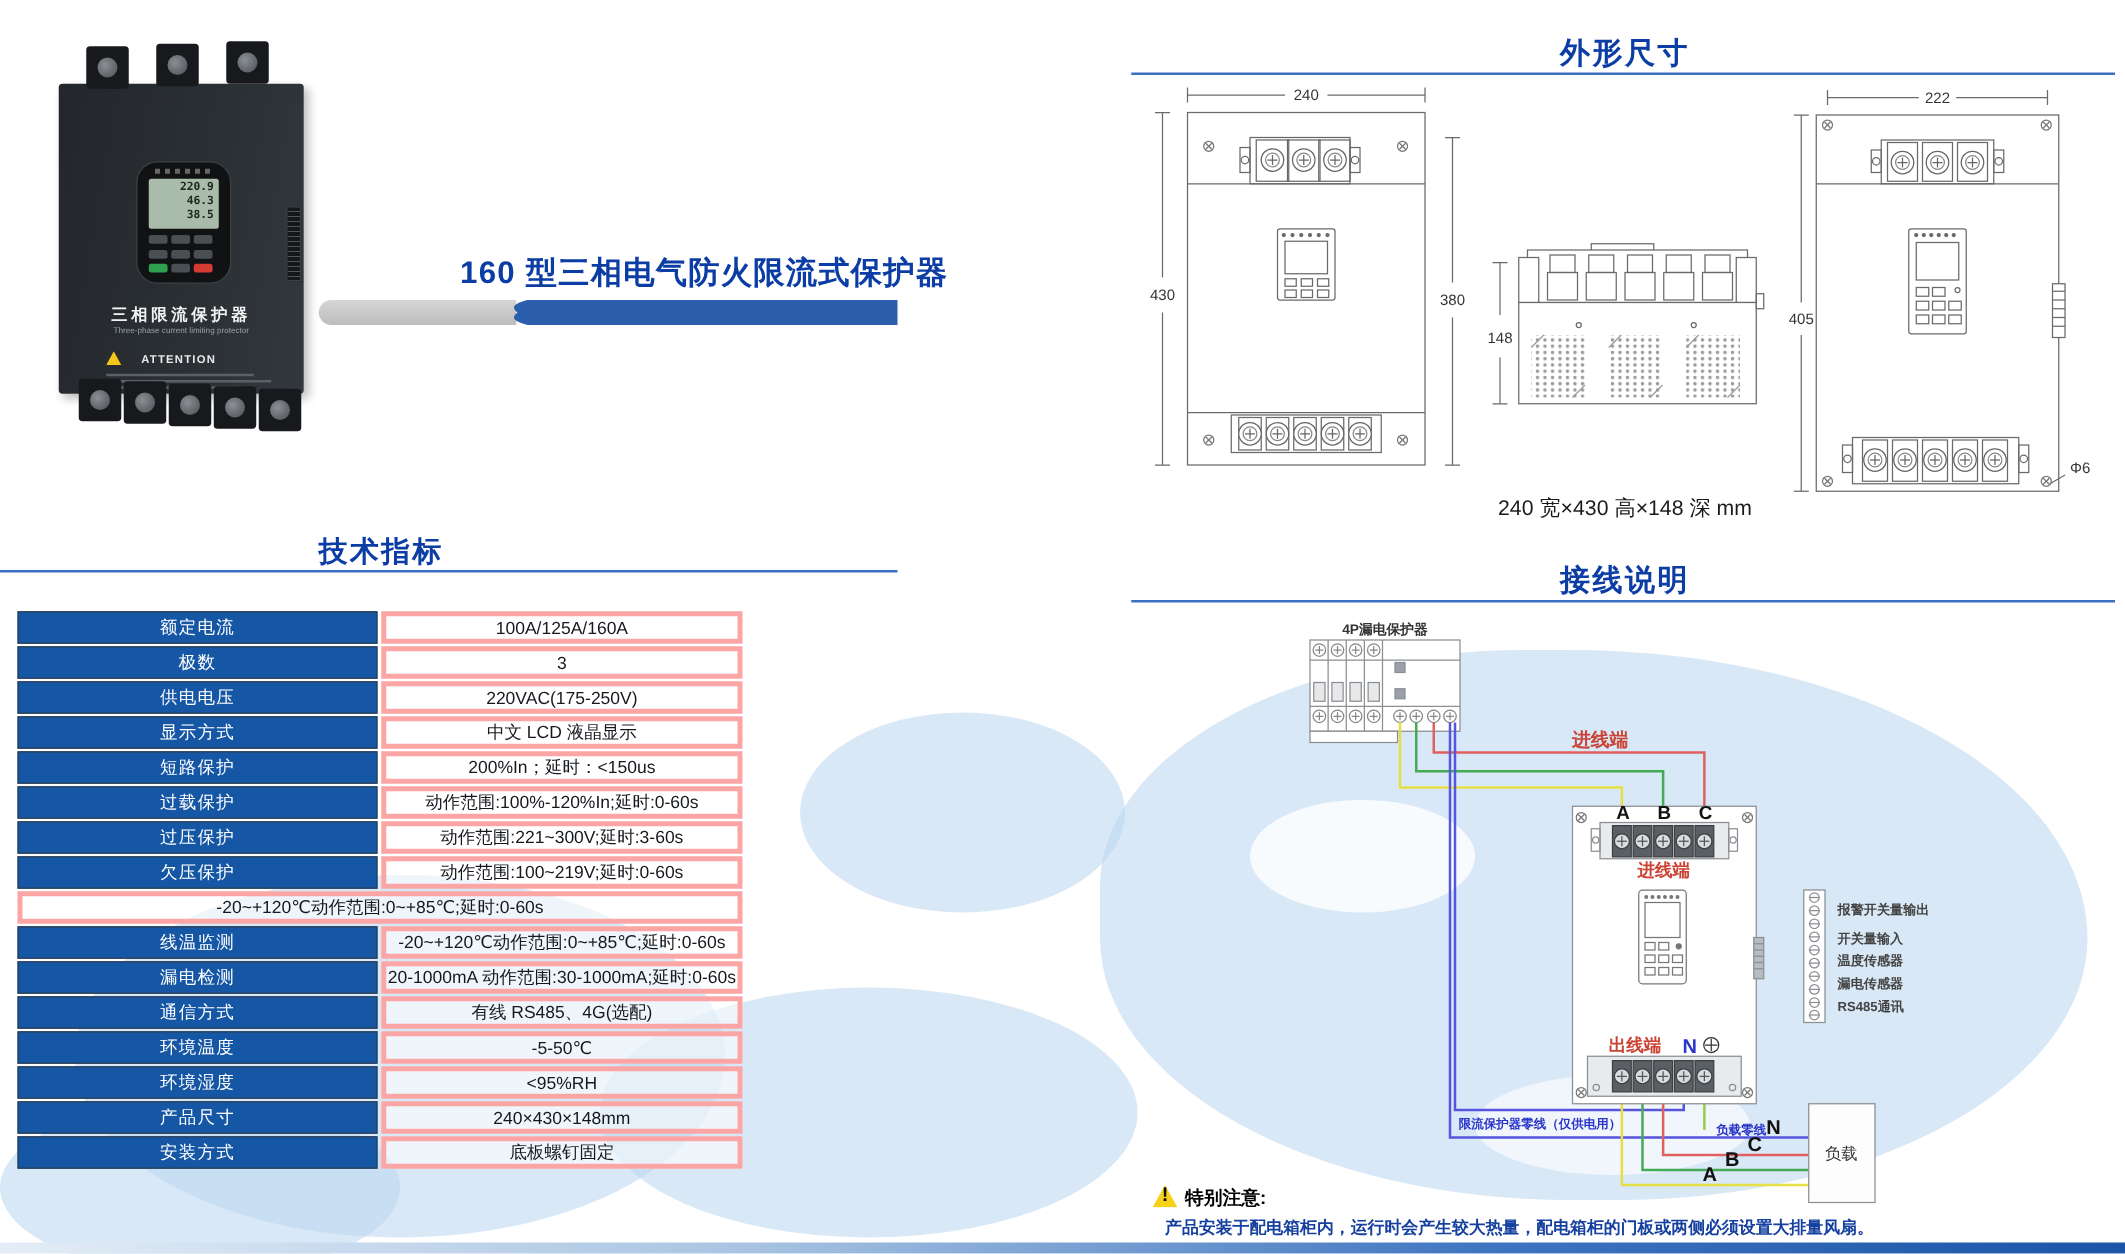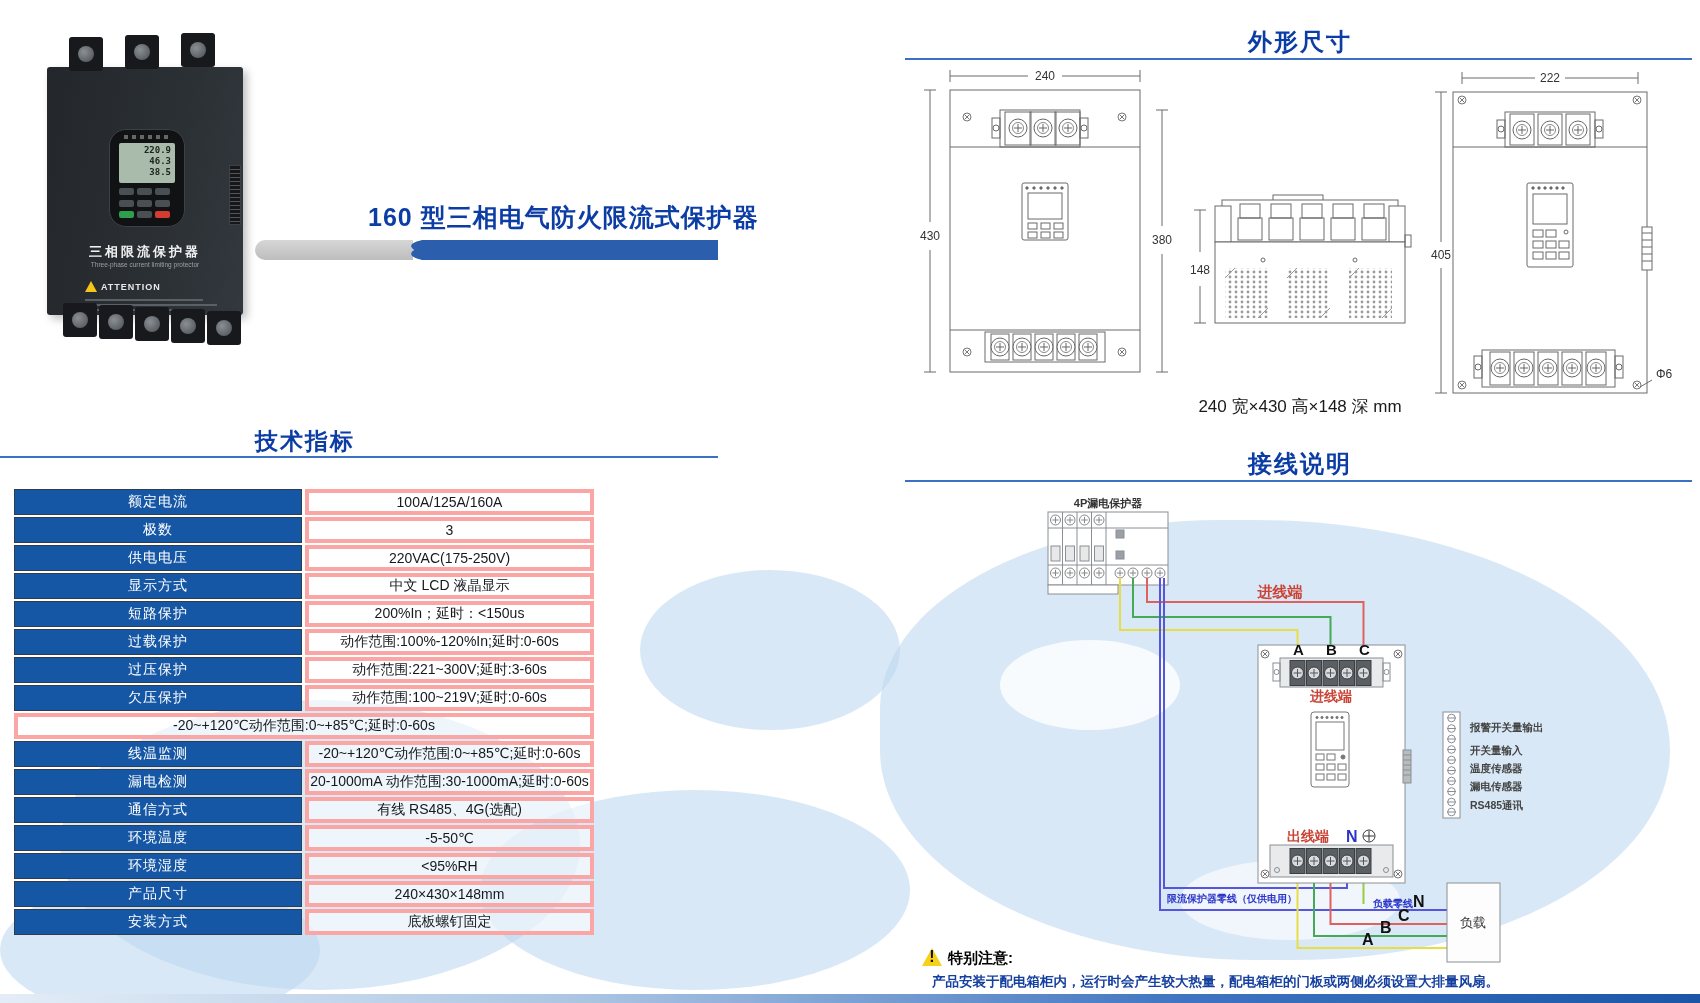--- a/index.html
+++ b/index.html
@@ -29,21 +29,21 @@
   .termblk:after{content:"";position:absolute;left:9px;top:9px;width:16px;height:16px;border-radius:50%;background:radial-gradient(circle at 6px 6px,#8a8f94,#4a4e52);}
   #lcd{position:absolute;left:62px;top:62px;width:74px;height:96px;background:#101214;border-radius:17px;border:1px solid #3c4146;}
   #lcd .dots{position:absolute;left:14px;top:5px;width:46px;height:4px;background:repeating-linear-gradient(90deg,#666 0 4px,transparent 4px 8px);}
   #lcd .screen{position:absolute;left:9px;top:13px;width:56px;height:40px;background:#a9bcab;border-radius:2px;padding:2px 4px;box-sizing:border-box;}
   .scr-line{font-family:"DejaVu Sans Mono","Liberation Mono",monospace;font-size:9px;line-height:11px;color:#20261f;text-align:right;font-weight:bold;}
   #lcd .keys{position:absolute;left:9px;top:58px;width:56px;height:32px;display:flex;flex-wrap:wrap;gap:3px;}
   .key{width:15px;height:7px;background:#4a4f54;border-radius:2px;}
   .key.green{background:#2e9e4f;} .key.red{background:#d43c33;}
   #pname{position:absolute;left:0;top:176px;width:196px;text-align:center;color:#f2f2f2;font-size:13px;font-weight:bold;letter-spacing:3px;}
   #pname-en{position:absolute;left:0;top:194px;width:196px;text-align:center;color:#9aa0a6;font-size:6.5px;}
-  #attn{position:absolute;left:38px;top:214px;color:#f5c518;font-size:10px;font-weight:bold;display:flex;align-items:center;gap:4px;}
+  #attn{position:absolute;left:38px;top:214px;color:#f5c518;font-size:10px;font-weight:bold;display:flex;align-items:center;gap:16px;}
   #attn .at-label{color:#e8e8e8;font-size:9px;letter-spacing:1px;}
   .fineline{position:absolute;left:38px;height:2px;background:#5a6066;}
   #sidecon{position:absolute;left:182px;top:98px;width:10px;height:58px;background:#15171a;border:1px solid #3c4146;background-image:repeating-linear-gradient(#15171a 0 3px,#555 3px 4px);}
   
   #warn-title{left:948px;top:949px;font-size:15px;font-weight:bold;color:#000000;}
   #warn-tri{left:922px;top:948px;font-size:16px;color:#111;background:#f7d117;width:20px;height:18px;display:flex;align-items:center;justify-content:center;clip-path:polygon(50% 0,100% 100%,0 100%);font-weight:bold;}
   #warn-text{left:932px;top:973px;font-size:13.5px;font-weight:bold;color:#16409f;white-space:nowrap;}
   #bottom-strip{left:0;top:994px;width:1700px;height:9px;background:linear-gradient(90deg,#e4edf7 0%,#a9c4e2 35%,#3e74c0 70%,#1c55a8 100%);}
 </style>
 </head>

